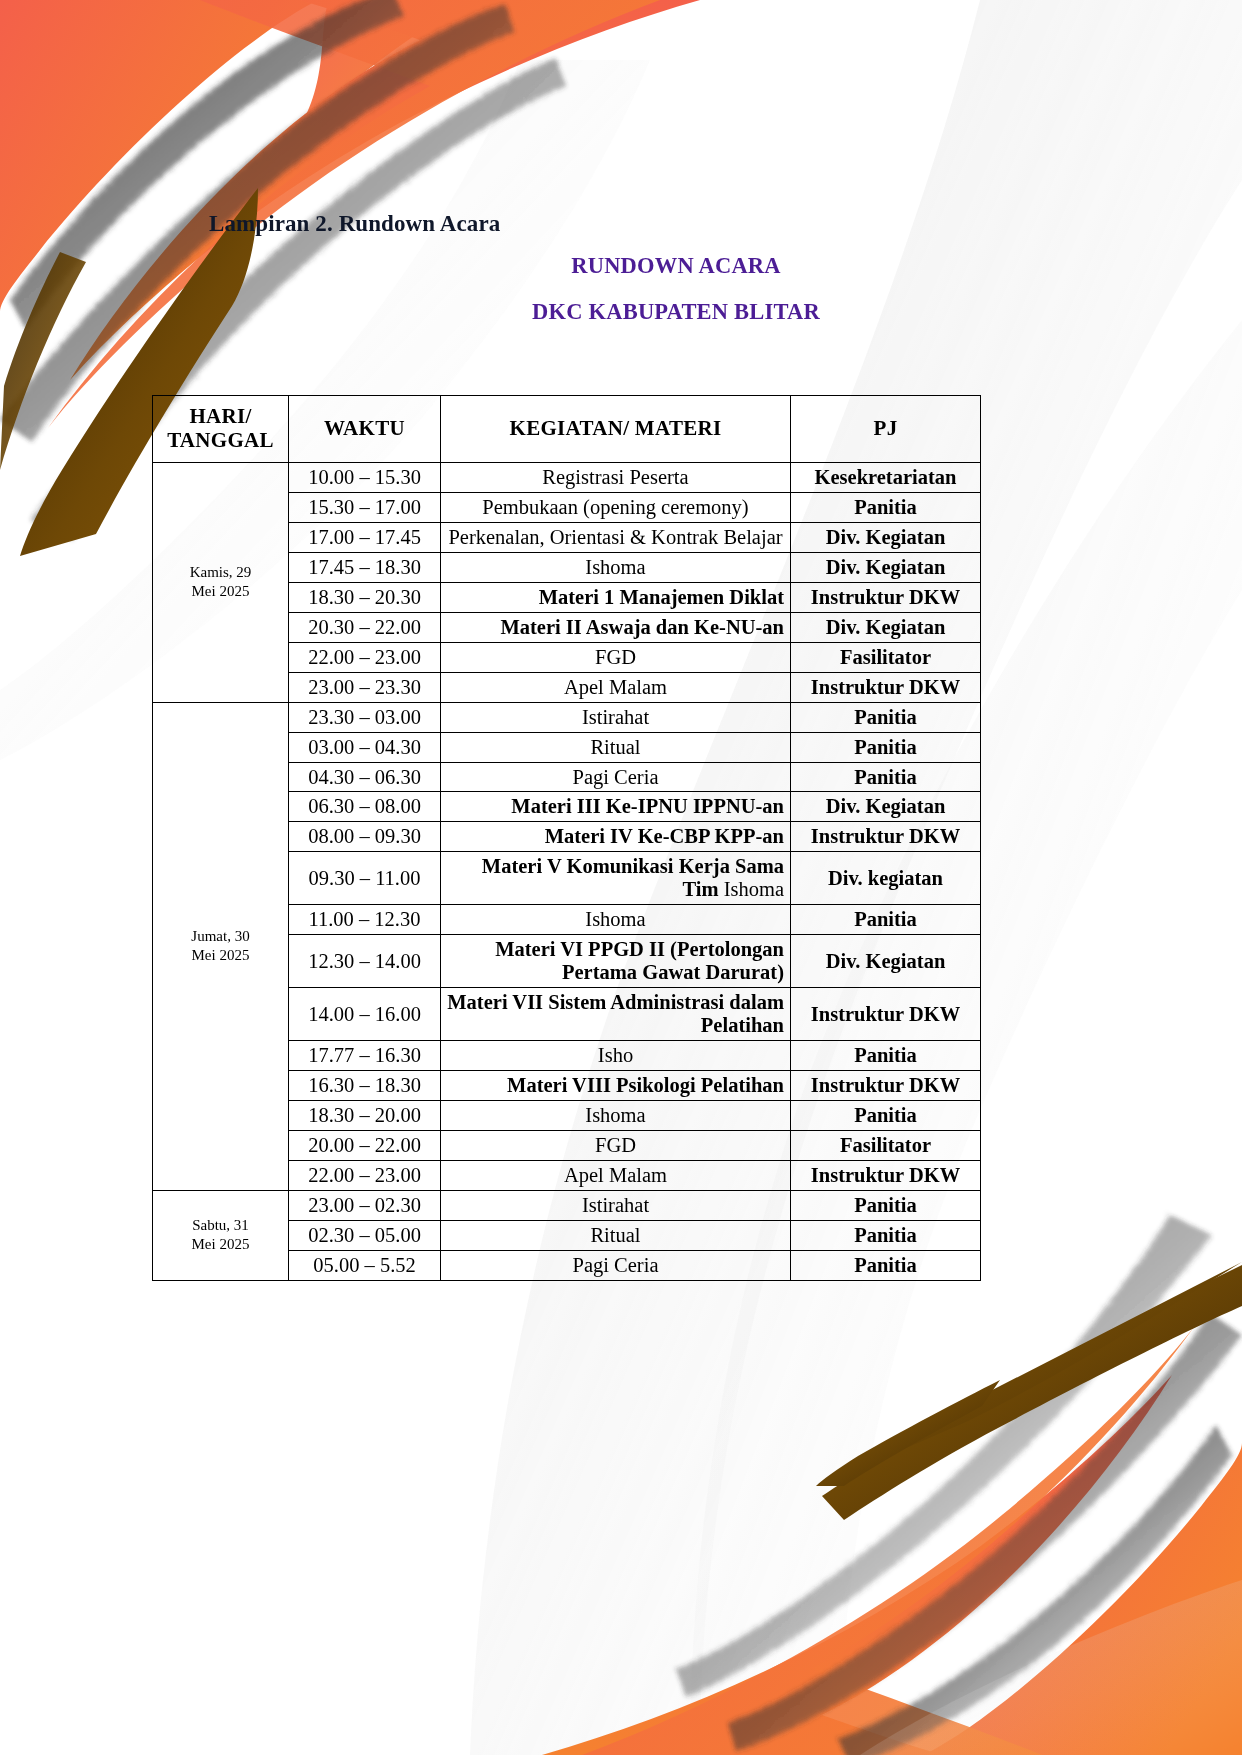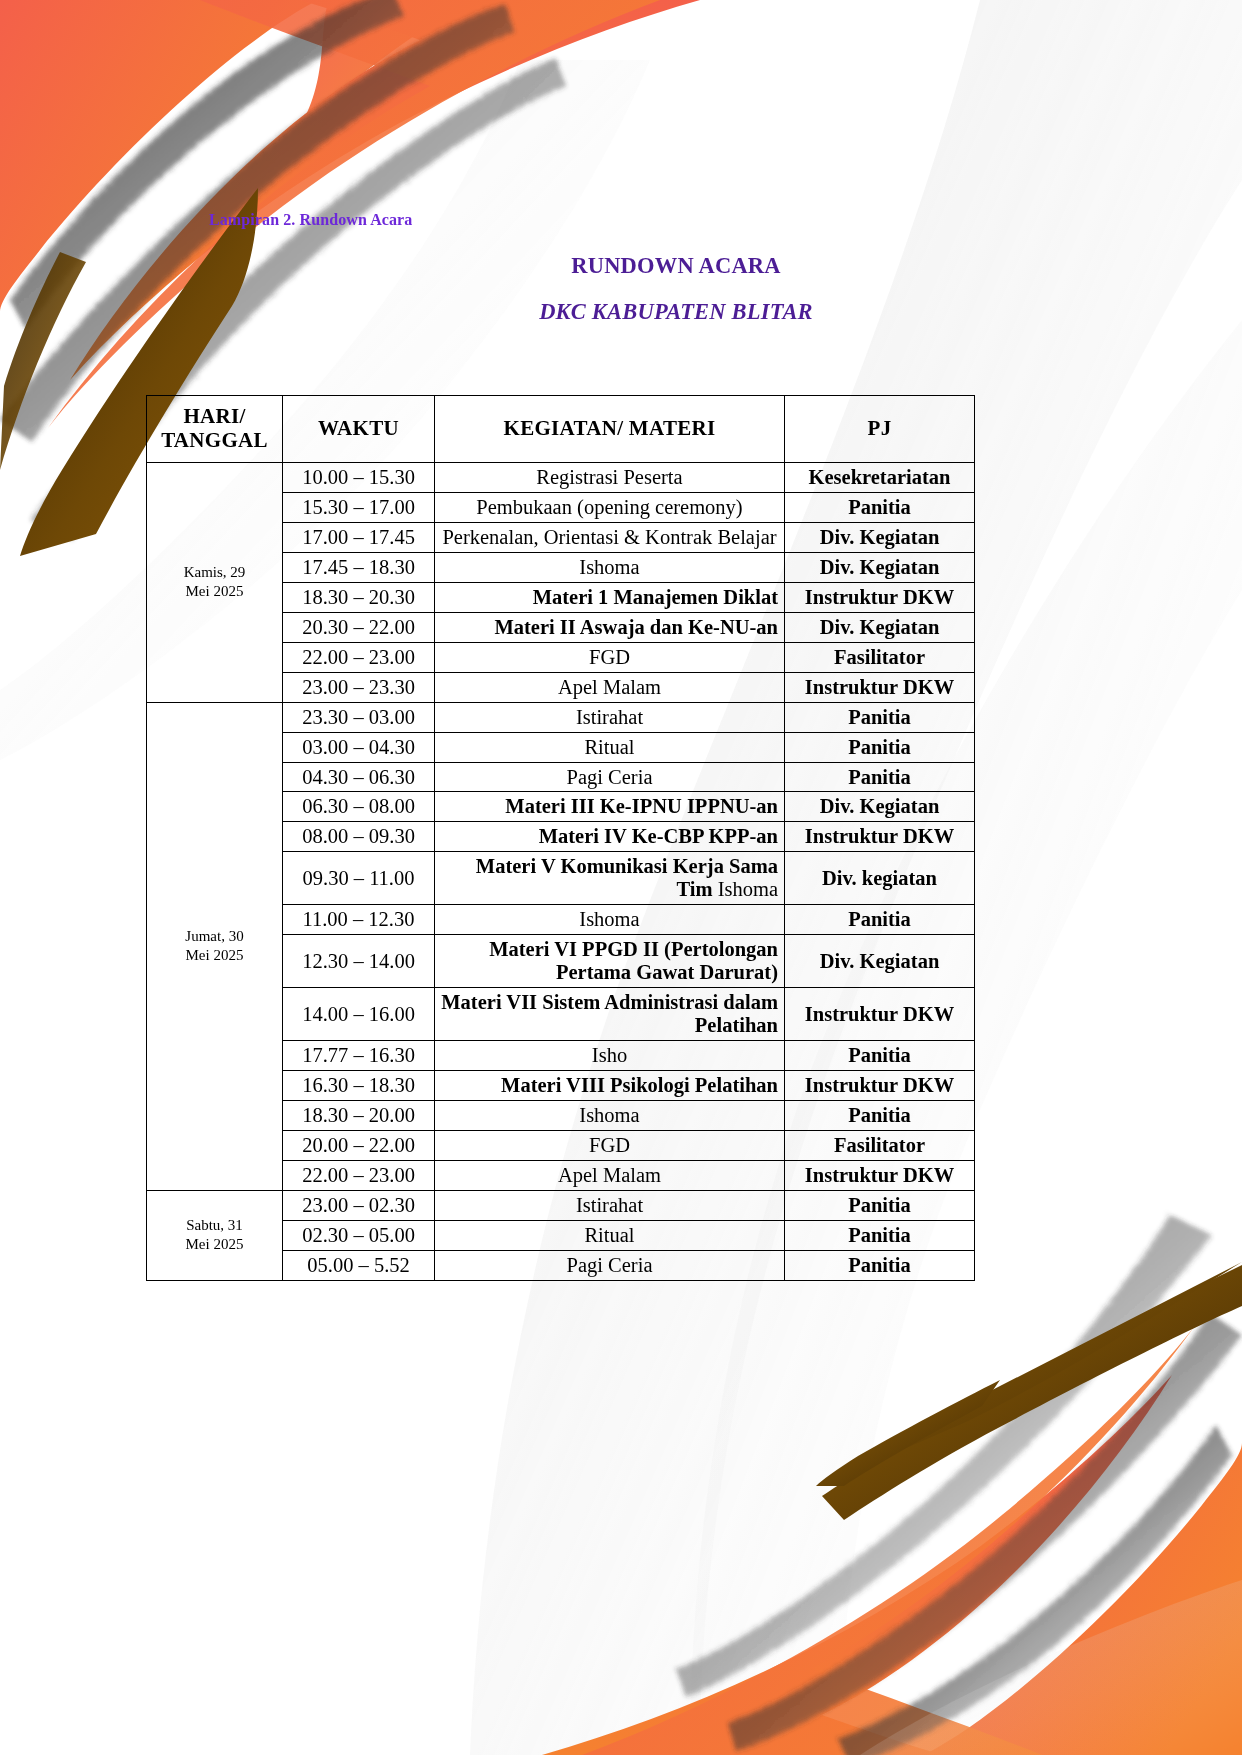--- a/index.html
+++ b/index.html
@@ -30,23 +30,23 @@
     position: absolute;
     inset: 0;
     z-index: 2;
     padding: 0;
   }
 
   .lampiran {
     position: absolute;
     left: 209px;
     top: 211px;
-    font-size: 16px;
-    font-weight: bold;
-    color: #6d28d9;
+    font-size: 23px;
+    font-weight: bold;
+    color: #0f172a;
     letter-spacing: 0.1px;
     white-space: nowrap;
   }
 
   .title-block {
     position: absolute;
     left: 0;
     top: 255px;
     width: 1242px;
     text-align: center;
@@ -54,26 +54,26 @@
   .title-line {
     font-size: 22.5px;
     font-weight: bold;
     color: #4c1d95;
     line-height: 1;
     margin: 0 0 23px 0;
     letter-spacing: 0.2px;
   }
   .title-line.l1 { margin-left: 110px; }
   .title-line.l2 { margin-left: 110px; }
-  .title-line.l3 { margin-left: 110px; font-style: italic; }
+  .title-line.l3 { margin-left: 110px; }
 
   
   #rundown-table {
     position: absolute;
-    left: 146px;
+    left: 152px;
     top: 395px;
     width: 828px;
     border-collapse: collapse;
     table-layout: fixed;
     background: transparent;
     padding-left: 8px;
   }
   #rundown-table td, #rundown-table th {
     border: 1.3px solid #000;
     padding: 2px 4px;

